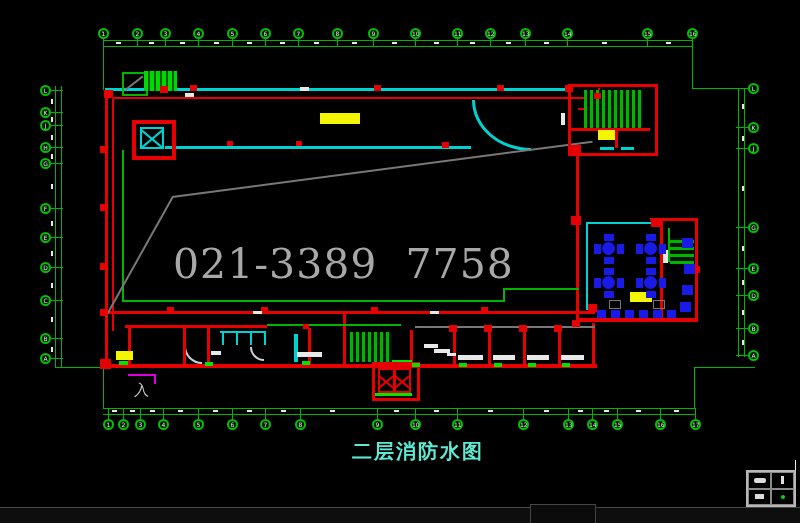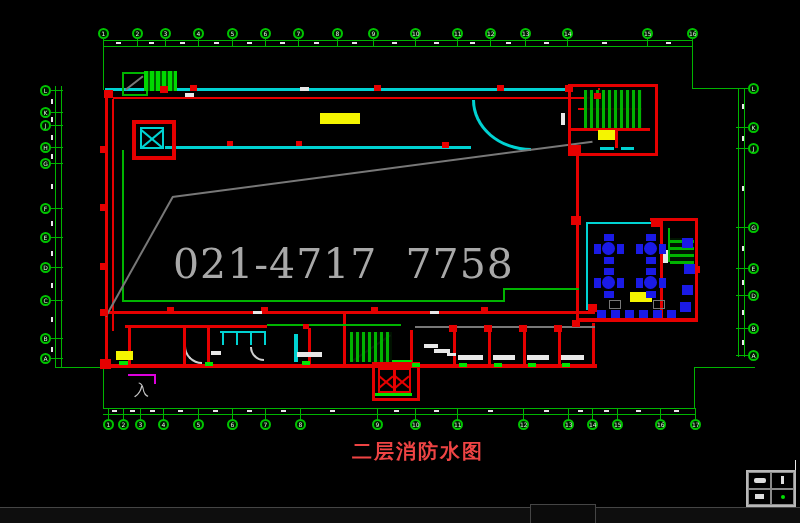--- a/index.html
+++ b/index.html
@@ -10,21 +10,21 @@
   .xbox::before,.xbox::after{content:"";position:absolute;left:-20%;width:140%;top:50%;height:2px;background:currentColor;}
   .xbox::before{transform:rotate(40deg);} .xbox::after{transform:rotate(-40deg);}
   .stripe-v{background:repeating-linear-gradient(90deg,#00b400 0 3px,rgba(0,20,0,.9) 3px 6px);}
   .stripe-v2{background:repeating-linear-gradient(90deg,#00d800 0 4px,#005800 4px 6px);}
   .stripe-h{background:repeating-linear-gradient(0deg,#00b400 0 3px,rgba(0,24,0,.9) 3px 7px);}
   .bubble{position:absolute;width:7px;height:7px;border:2px solid #00c400;border-radius:50%;
           color:#d8ffd8;font-size:6px;line-height:7px;text-align:center;background:#001400;}
   .watermark-text{position:absolute;left:173px;top:240px;font-family:"DejaVu Serif",serif;
           font-size:41px;color:#a8a8a8;letter-spacing:1px;word-spacing:14px;z-index:3;}
   .title-label{position:absolute;left:352px;top:438px;font-size:20px;font-weight:bold;
-          color:#ef4444;letter-spacing:2px;z-index:3;}
+          color:#5eead4;letter-spacing:2px;z-index:3;}
   .entrance{position:absolute;left:134px;top:381px;color:#c8c8c8;font-size:15px;z-index:3;}
   .curve-wall{position:absolute;left:472px;top:100px;width:56px;height:48px;
           border-left:3px solid #00d2d2;border-bottom:3px solid #00d2d2;
           border-bottom-left-radius:100% 100%;}
   .door-arc{position:absolute;border:2px solid #cfcfcf;border-top:none;border-right:none;
           border-bottom-left-radius:100% 100%;}
   .legend{position:absolute;left:746px;top:470px;width:46px;height:33px;border:2px solid #b8b8b8;
           display:grid;grid-template:1fr 1fr / 1fr 1fr;background:#000;z-index:4;}
   .legend-cell{border:1px solid #8a8a8a;display:flex;align-items:center;justify-content:center;}
   .sym-sofa{width:12px;height:5px;background:#ddd;border-radius:2px;}
@@ -40,21 +40,21 @@
 <body>
 
 <div class="canvas">
   <div id="plan" class="abs" style="left:0;top:0;width:800px;height:523px;">
 
     <div class="curve-wall"></div>
 
     <div class="door-arc" style="left:184px;top:346px;width:16px;height:16px;"></div>
     <div class="door-arc" style="left:250px;top:347px;width:12px;height:12px;"></div>
 
-    <div class="watermark-text">021-4717 7758</div>
+    <div class="watermark-text">021-3389 7758</div>
 
     <div class="title-label">二层消防水图</div>
 
     <div class="entrance">入</div>
 
     <div class="legend">
       <div class="legend-cell">
         <span class="sym-sofa"></span>
         </div>
       <div class="legend-cell">

